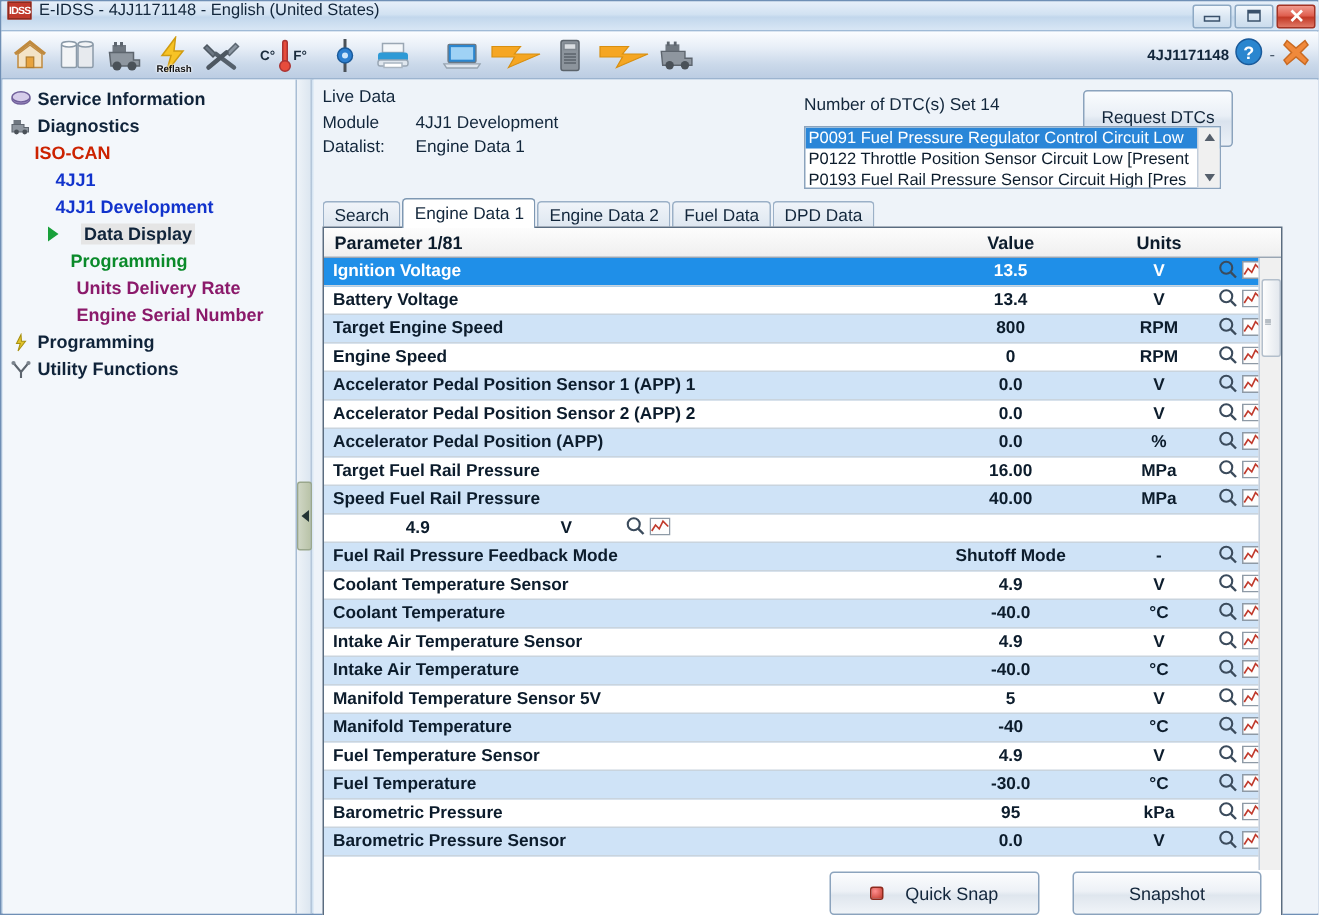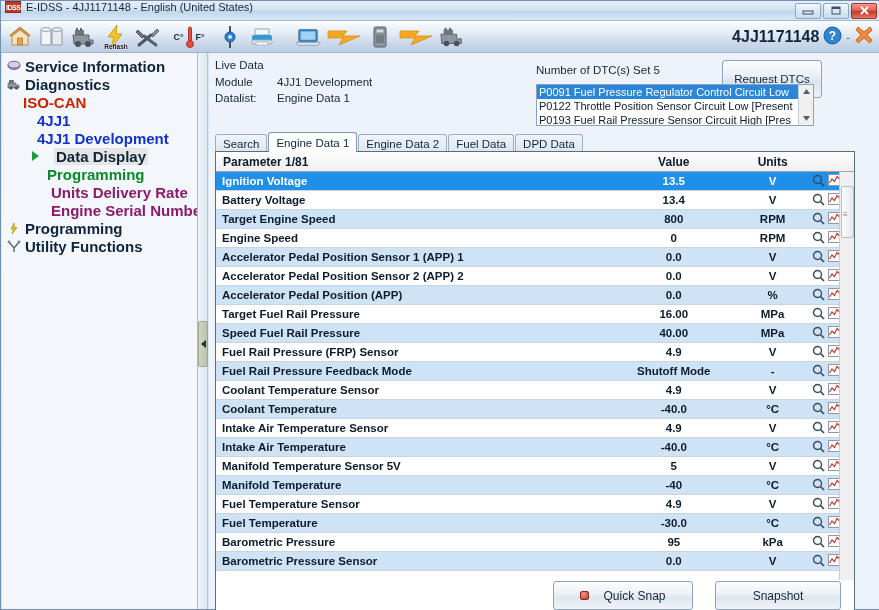--- a/index.html
+++ b/index.html
@@ -48,33 +48,33 @@
     background: linear-gradient(180deg,#fbfdff 0%,#e7eef7 35%,#cbd9ea 70%,#bccde3 100%);
     border-bottom:1px solid #9cb4cf;
     display:flex; align-items:center; padding-left:6px; gap:6px;
   }
   .tbicon { width:26px; height:28px; display:flex; align-items:center; justify-content:center; position:relative; }
   .tb-sep { width:8px; }
   .tb-right {
     position:absolute; right:6px; top:0; height:32px;
     display:flex; align-items:center; gap:4px;
   }
-  .serial { font-size:16px; font-weight:bold; color:#12263b; }
+  .serial { font-size:10px; font-weight:bold; color:#12263b; }
   .dash { font-size:11px; color:#4a5a6b; }
 
   
   .leftpanel {
     position:absolute; left:1px; top:52px; width:196px; height:556px;
     background:#f3f7fb; border-right:1px solid #a8bdd4;
     padding:4px 0 0 4px; overflow:hidden;
   }
   .tree-row {
     display:flex; align-items:center; height:18px; gap:4px; white-space:nowrap;
   }
-  .tree-label { font-size:15px; font-weight:bold; }
+  .tree-label { font-size:12px; font-weight:bold; }
   .tl-black { color:#10243a; }
   .tl-red   { color:#cc2200; }
   .tl-blue  { color:#1133cc; }
   .tl-green { color:#0a8a2a; }
   .tl-purple{ color:#8b1a6b; }
   .tl-sel   { background:#e5e5e5; padding:0 2px; }
   .ticon { width:15px; height:14px; flex:0 0 15px; display:flex; align-items:center; justify-content:center; }
   .indent1 { padding-left:17px; }
   .indent2 { padding-left:31px; }
   .indent4 { padding-left:45px; }
@@ -454,21 +454,21 @@
         <span class="ld-key">Module</span>
         <span class="ld-val">4JJ1 Development</span>
       </div>
       <div class="ld-row">
         <span class="ld-key">Datalist:</span>
         <span class="ld-val">Engine Data 1</span>
       </div>
     </div>
 
     <div class="dtc-block">
-      <div class="dtc-count">Number of DTC(s) Set  5</div>
+      <div class="dtc-count">Number of DTC(s) Set  14</div>
       <div class="req-btn">Request DTCs</div>
       <div class="dtc-list">
         <div class="dtc-item sel">P0091 Fuel Pressure Regulator Control Circuit Low</div>
         <div class="dtc-item">P0122 Throttle Position Sensor Circuit Low [Present</div>
         <div class="dtc-item">P0193 Fuel Rail Pressure Sensor Circuit High [Pres</div>
       </div>
       <div class="dtc-sb">
         <div class="sb-arrow-box">
           <svg width="7" height="5">
               <path d="M3.5,0 L7,5 L0,5 Z" fill="#555f6b"></path>
@@ -627,21 +627,20 @@
                   <circle cx="5.5" cy="5.5" r="4" fill="none" stroke="#3b4b5c" stroke-width="1.4"></circle>
                   <path d="M8.6,8.6 L12,12" stroke="#3b4b5c" stroke-width="1.6"></path>
                 </svg></span>
               <span><svg width="14" height="12" viewBox="0 0 14 12">
                   <rect x="0.5" y="0.5" width="13" height="11" fill="#fdfdfd" stroke="#8e9aa6"></rect>
                   <path d="M1.5,9 L4,5 L6.5,7.5 L9,2.5 L12.5,6" fill="none" stroke="#c0392b" stroke-width="1.1"></path>
                 </svg></span>
             </div>
           </div>
           <div class="trow">
-            <div class="td-param">Fuel Rail Pressure (FRP) Sensor</div>
             <div class="td-value">4.9</div>
             <div class="td-units">V</div>
             <div class="td-icons">
               <span><svg width="13" height="13" viewBox="0 0 13 13">
                   <circle cx="5.5" cy="5.5" r="4" fill="none" stroke="#3b4b5c" stroke-width="1.4"></circle>
                   <path d="M8.6,8.6 L12,12" stroke="#3b4b5c" stroke-width="1.6"></path>
                 </svg></span>
               <span><svg width="14" height="12" viewBox="0 0 14 12">
                   <rect x="0.5" y="0.5" width="13" height="11" fill="#fdfdfd" stroke="#8e9aa6"></rect>
                   <path d="M1.5,9 L4,5 L6.5,7.5 L9,2.5 L12.5,6" fill="none" stroke="#c0392b" stroke-width="1.1"></path>

